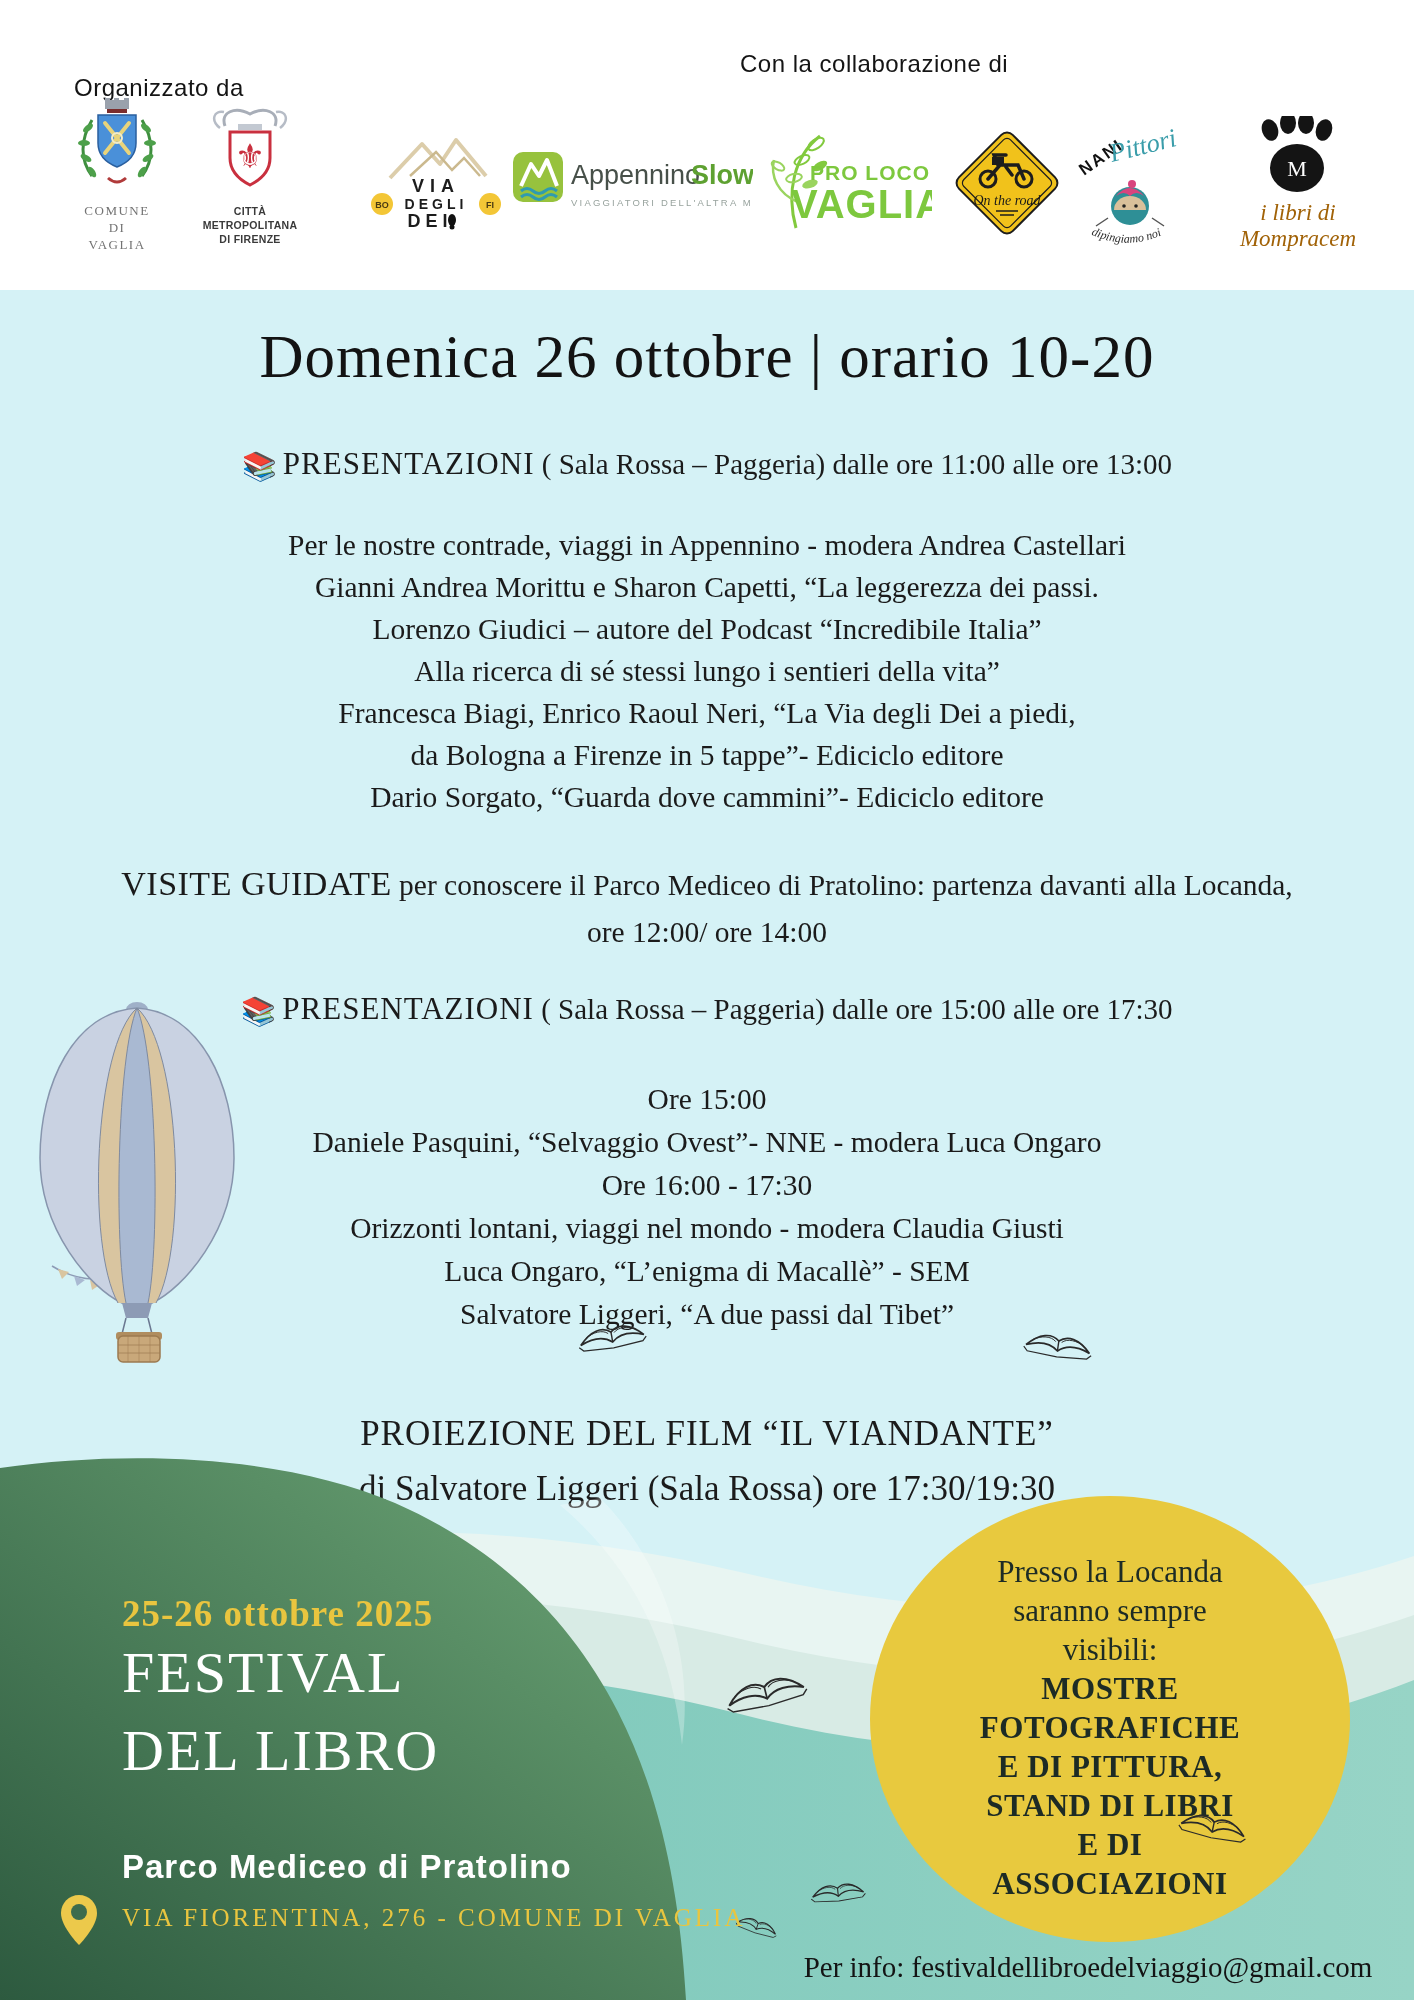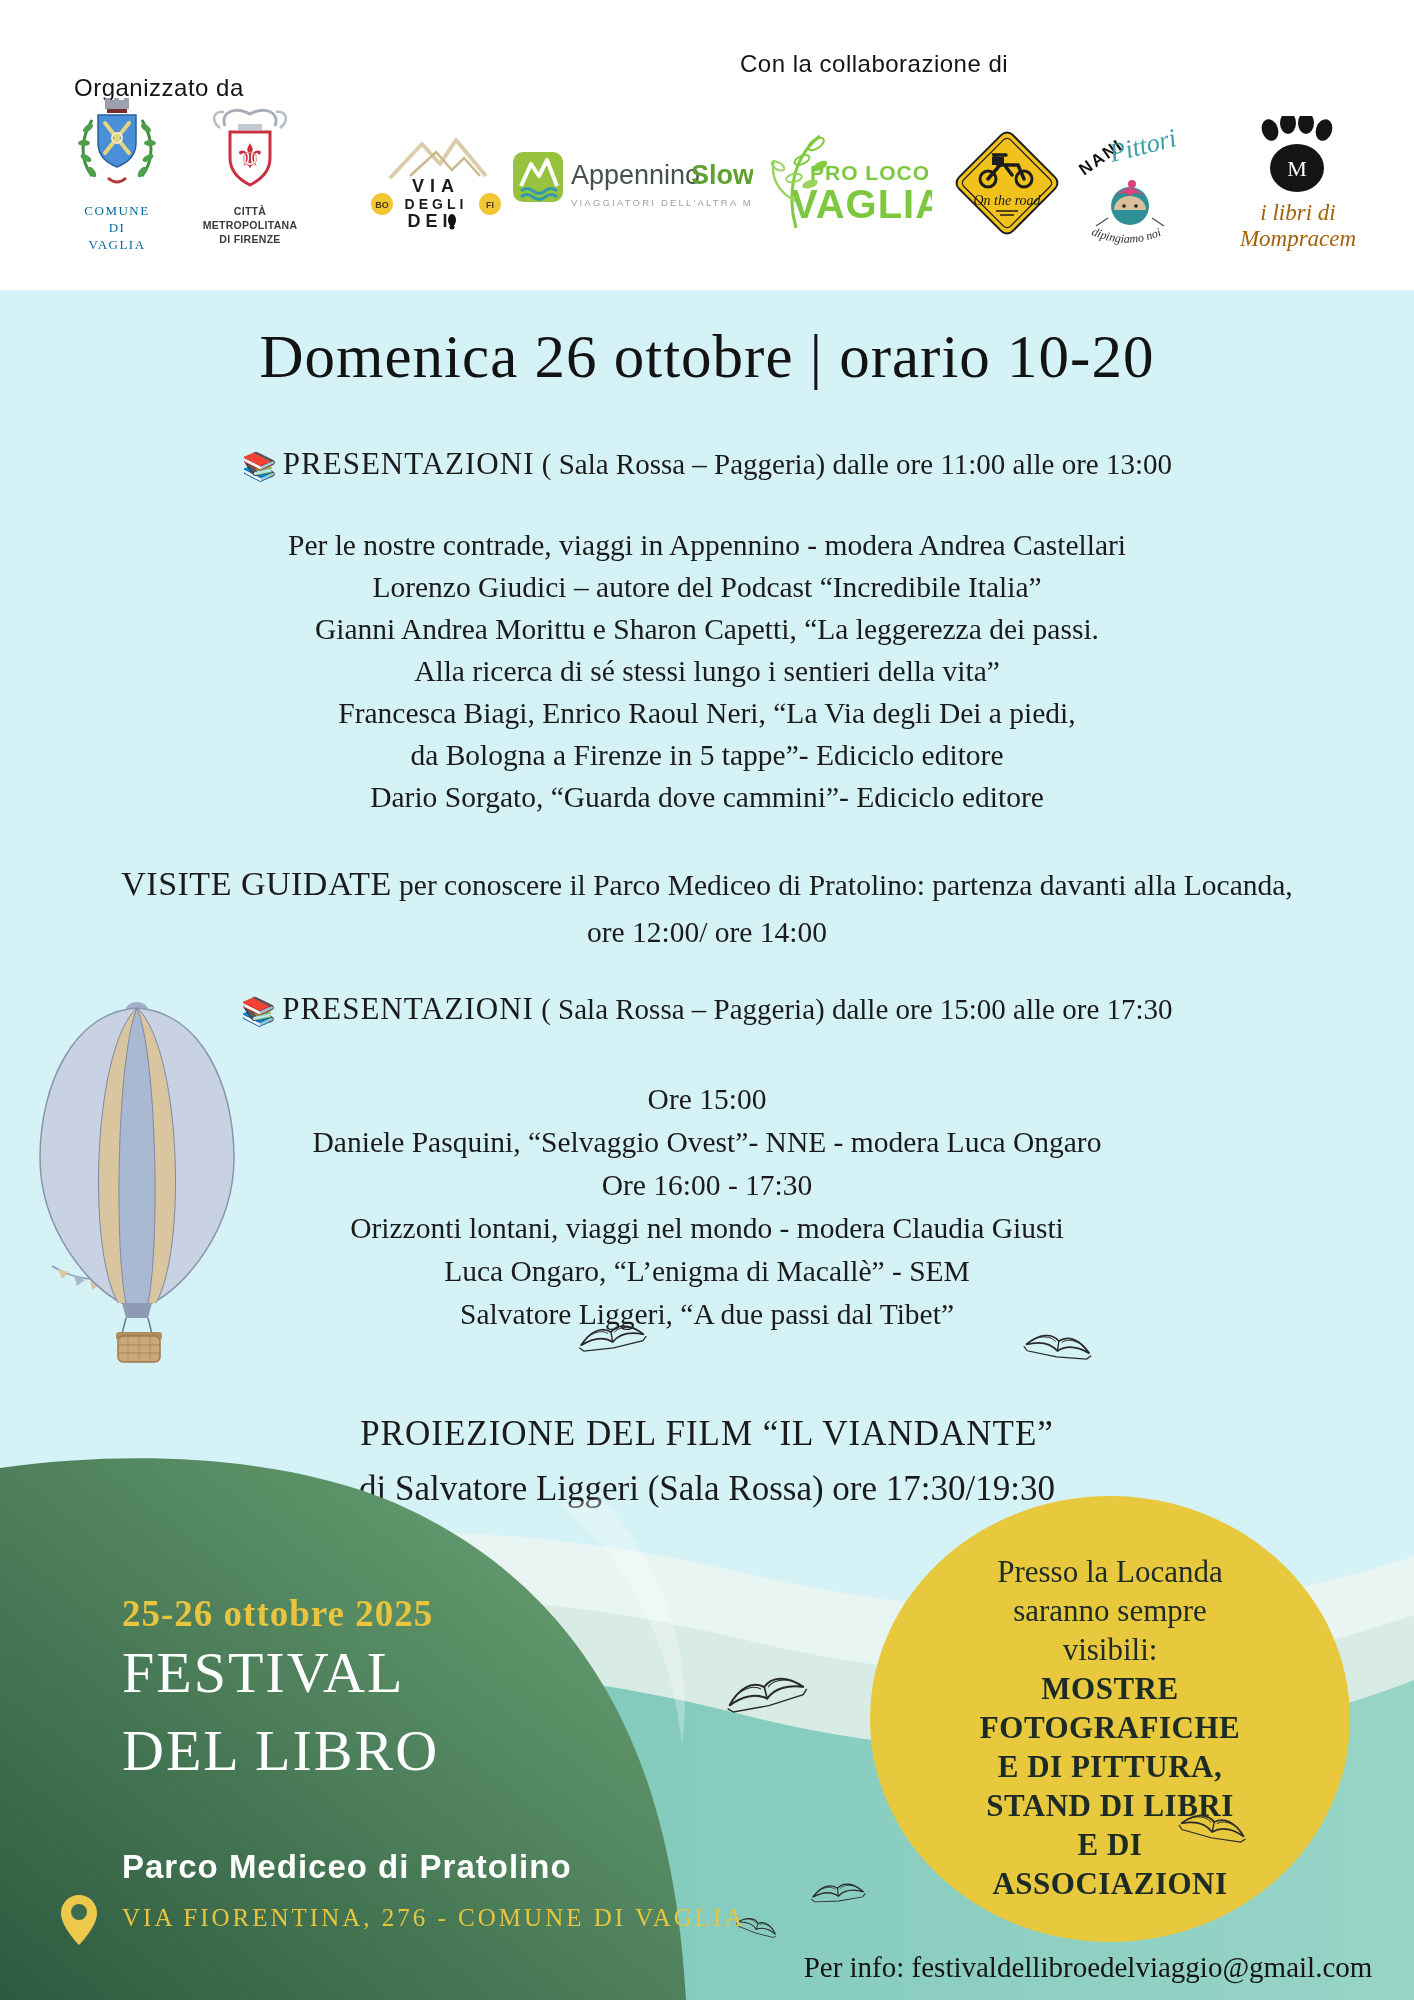--- a/index.html
+++ b/index.html
@@ -3,21 +3,21 @@
 <meta charset="utf-8">
 <style>
   html,body{margin:0;padding:0;background:#888;}
   .poster{position:relative;width:1414px;height:2000px;background:#ffffff;overflow:hidden;
           font-family:"Liberation Serif",serif;color:#1b1b1b;text-decoration:underline;}
   
   .hdr-label{position:absolute;font-family:"Liberation Sans",sans-serif;font-size:24px;color:#141414;letter-spacing:.5px;}
   .lbl-org{left:74px;top:74px;}
   .lbl-collab{left:740px;top:50px;}
   .logo{position:absolute;}
-  .logo-caption{font-family:"Liberation Serif",serif;text-align:center;color:#0369a1;}
+  .logo-caption{font-family:"Liberation Serif",serif;text-align:center;color:#737373;}
   .vaglia-cap{font-size:13px;letter-spacing:1.5px;line-height:17px;}
   .firenze-cap{font-family:"Liberation Sans",sans-serif;font-size:10.5px;font-weight:bold;color:#3a3a3a;line-height:14px;letter-spacing:.3px;}
   .momp-cap{font-style:italic;font-size:23px;color:#a16207;}
   
   .cyan{position:absolute;left:0;top:290px;width:1414px;height:1710px;background:#d5f2f6;}
   .cblock{position:absolute;left:0;width:1414px;text-align:center;color:#1b1b1b;}
   .day-title{top:322px;font-size:61px;letter-spacing:1px;color:#131313;}
   .pres-line{font-size:29px;}
   .pres-caps{font-size:31px;letter-spacing:1px;}
   .emoji{font-size:28px;vertical-align:-2px;margin-right:6px;}
@@ -189,22 +189,22 @@
   <div class="cyan"></div>
 
   <div class="cblock day-title">Domenica 26 ottobre | orario 10-20</div>
 
   <div class="cblock pres1 pres-line">
     <span class="emoji">📚</span><span class="pres-caps">PRESENTAZIONI</span><span> ( Sala Rossa – Paggeria) dalle ore 11:00 alle ore 13:00</span>
   </div>
 
   <div class="cblock mblock">
     <div>Per le nostre contrade, viaggi in Appennino - modera Andrea Castellari</div>
+    <div>Gianni Andrea Morittu e Sharon Capetti, “La leggerezza dei passi.</div>
     <div>Lorenzo Giudici – autore del Podcast “Incredibile Italia”</div>
-    <div>Gianni Andrea Morittu e Sharon Capetti, “La leggerezza dei passi.</div>
     <div>Alla ricerca di sé stessi lungo i sentieri della vita”</div>
     <div>Francesca Biagi, Enrico Raoul Neri, “La Via degli Dei a piedi,</div>
     <div>da Bologna a Firenze in 5 tappe”- Ediciclo editore</div>
     <div>Dario Sorgato, “Guarda dove cammini”-  Ediciclo editore</div>
   </div>
 
   <div class="cblock visite">
     <div><span class="visite-caps">VISITE GUIDATE</span><span> per conoscere il Parco Mediceo di Pratolino: partenza davanti alla Locanda,</span></div>
     <div>ore 12:00/ ore 14:00</div>
   </div>

